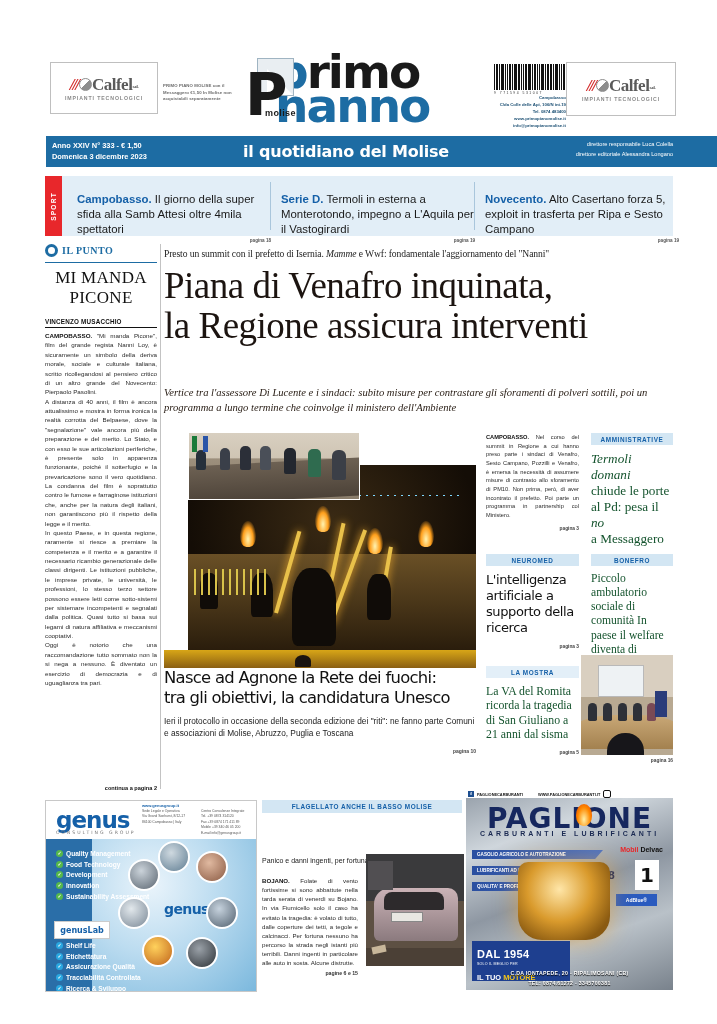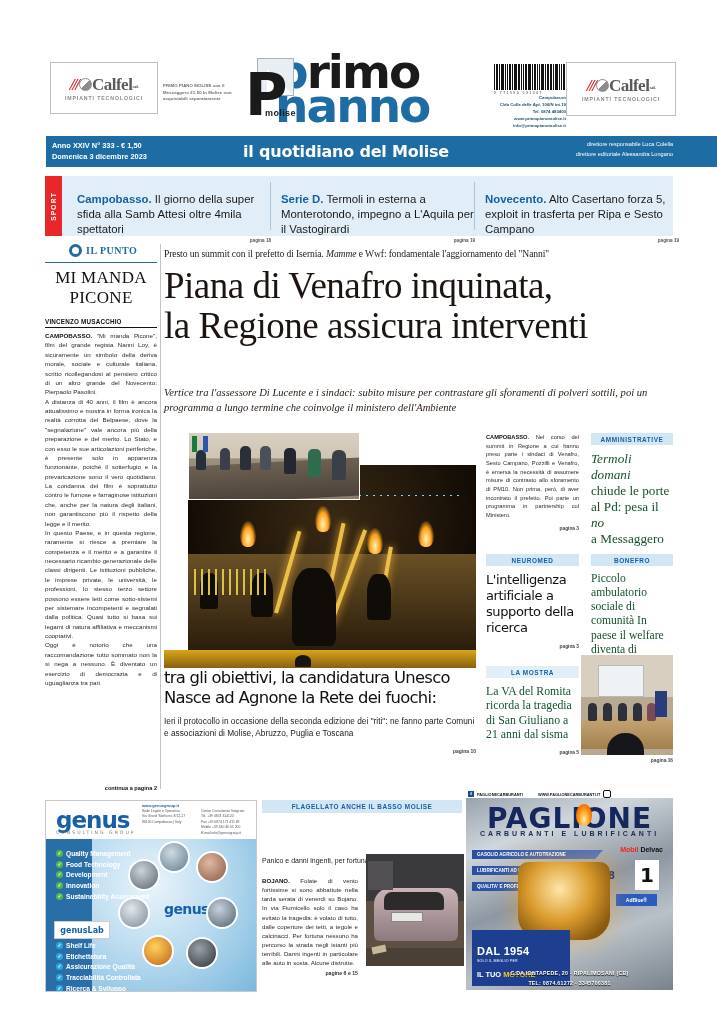--- a/index.html
+++ b/index.html
@@ -99,21 +99,21 @@
   .sport-col.c3{left:432px;}
   .sport-col .ttl{
     font-size:11.4px;line-height:1.32;color:#1a1a1a;font-family:"Liberation Sans",sans-serif;
   }
   .sport-col .ttl b{color:#1560a8;}
   .sport-col .pg{
     text-align:right;font-size:4.6px;font-weight:bold;color:#555;margin-top:1px;
   }
   .sport-div{position:absolute;top:6px;width:1px;height:48px;background:#a9c6dc;}
   .punto-head{
-    position:absolute;left:45px;top:244px;display:flex;align-items:center;gap:4px;margin-left:24px;
+    position:absolute;left:45px;top:244px;display:flex;align-items:center;gap:4px;
   }
   .punto-icon{
     width:13px;height:13px;border-radius:50%;background:#1d6ca3;
     position:relative;
   }
   .punto-icon:after{
     content:"";position:absolute;left:3px;top:3px;width:7px;height:7px;border-radius:50%;
     background:#fff;
   }
   .punto-label{font-size:10px;font-weight:bold;color:#1d6ca3;letter-spacing:.5px;font-family:"Liberation Serif",serif;}
@@ -266,22 +266,22 @@
     width:16px;height:22px;background:radial-gradient(ellipse at 50% 70%,#fff0a8,#ff8a00 55%,#e23b00 100%);
     border-radius:50% 50% 45% 45%;}
   .pag-sub{position:absolute;left:0;top:32px;width:100%;text-align:center;font-size:7px;
     letter-spacing:3px;color:#1b2a52;font-weight:bold;}
   .pag-bullet{position:absolute;left:6px;background:linear-gradient(90deg,#2a4fa0,#4d73c4);
     color:#fff;font-size:4.6px;font-weight:bold;padding:2px 8px 2px 5px;
     clip-path:polygon(0 0,100% 0,94% 100%,0 100%);width:118px;}
   .pag-piston{position:absolute;left:52px;top:64px;width:92px;height:78px;
     background:radial-gradient(ellipse at 45% 35%,#ffe6a8,#d99a2c 45%,#8a5a11 80%);
     border-radius:10px 10px 24px 24px;box-shadow:0 0 22px rgba(255,170,40,.55);}
-  .pag-1954{position:absolute;left:6px;top:132px;width:88px;height:34px;background:#1e3f8f;
-    color:#fff;padding:11px 5px;}
+  .pag-1954{position:absolute;left:6px;top:143px;width:88px;height:34px;background:#1e3f8f;
+    color:#fff;padding:3px 5px;}
   .pag-1954 b{font-size:11px;letter-spacing:.3px;}
   .pag-1954 .s1{font-size:3.6px;display:block;letter-spacing:.2px;}
   .pag-1954 .s2{font-size:7.4px;font-weight:bold;}
   .pag-1954 .s2 em{font-style:normal;color:#f5c518;}
   .pag-addr{position:absolute;left:0;bottom:14px;width:100%;text-align:center;font-size:5.2px;
     font-weight:bold;color:#fff;letter-spacing:.3px;text-shadow:0 1px 1px #000;}
   .pag-tel{position:absolute;left:0;bottom:4px;width:100%;text-align:center;font-size:5.2px;
     font-weight:bold;color:#fff;letter-spacing:.3px;text-shadow:0 1px 1px #000;}
   .adblue{position:absolute;right:16px;top:96px;background:#2a5bbf;color:#fff;font-size:5px;
     font-weight:bold;padding:3px 10px;}
@@ -468,22 +468,22 @@
     <div style="position:absolute;left:28%;bottom:0;width:40%;height:22%;background:#17161a;border-radius:18px 18px 0 0;"></div>
     <div style="position:absolute;right:6%;top:36%;width:12px;height:26px;background:#2a3c7a;"></div>
   </div>
   <div class="pg-ref" style="position:absolute;left:591px;top:758px;width:82px;">pagina 16</div>
 
   <div class="photo" style="left:164px;top:650px;width:312px;height:18px;">
     <div style="position:absolute;inset:0;background:linear-gradient(180deg,#d8a617,#8a5f13);"></div>
     <div style="position:absolute;left:42%;top:30%;width:16px;height:12px;background:#1a1410;border-radius:50% 50% 10% 10%;"></div>
   </div>
   <div class="agnone-title">
+    <div>Nasce ad Agnone la Rete dei fuochi:</div>
     <div>tra gli obiettivi, la candidatura Unesco</div>
-    <div>Nasce ad Agnone la Rete dei fuochi:</div>
   </div>
   <div class="agnone-sub">Ieri il protocollo in occasione della seconda edizione dei "riti": ne fanno parte Comuni e associazioni di Molise, Abruzzo, Puglia e Toscana</div>
   <div class="agnone-pg">pagina 10</div>
 
   <div class="flag-cat">FLAGELLATO ANCHE IL BASSO MOLISE</div>
   <div class="bojano-sub">Panico e danni ingenti, per fortuna nessuno si è fatto male</div>
   <div class="bojano-body"><b>BOJANO.</b><span> Folate di vento fortissime si sono abbattute nella tarda serata di venerdì su Bojano. In via Fiumicello solo il caso ha evitato la tragedia: è volato di tutto, dalle coperture dei tetti, a tegole e calcinacci. Per fortuna nessuno ha percorso la strada negli istanti più terribili. Danni ingenti in particolare alle auto in sosta. Alcune distrutte.</span></div>
   <div class="bojano-pg">pagine 6 e 15</div>
 
   <div class="photo ph-car">

